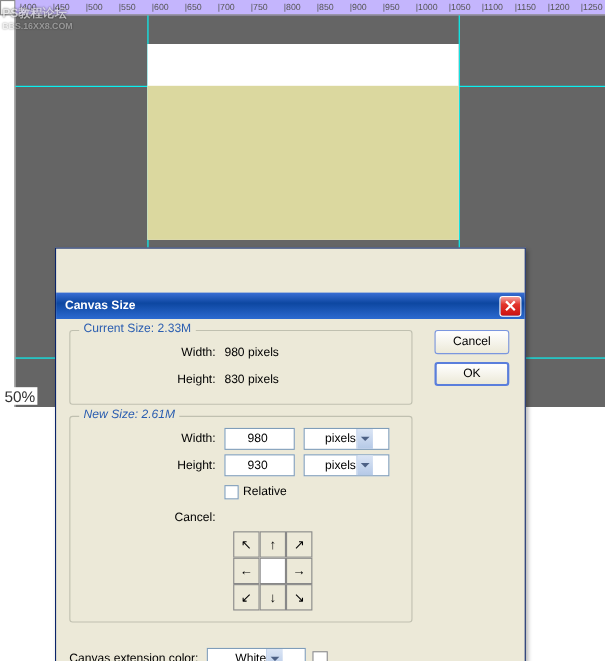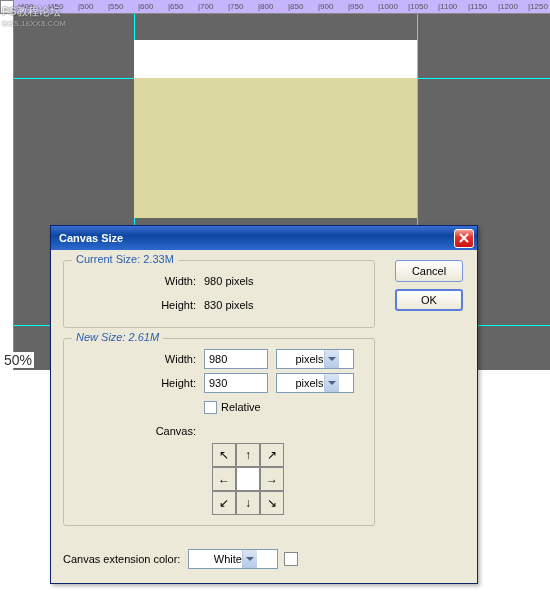--- a/index.html
+++ b/index.html
@@ -12,37 +12,37 @@
 .ruler-tick { position: absolute; top: 2px; font-size: 8px; color: #555; }
 .guide-v { position: absolute; top: 14px; bottom: 0; width: 1px; background: #00ffff; }
 .guide-h { position: absolute; left: 14px; right: 0; height: 1px; background: #00ffff; }
 .canvas-white { position: absolute; top: 40px; left: 134px; width: 283px; height: 178px; background: #fff; }
 .canvas-yellow { position: absolute; top: 78px; left: 134px; width: 283px; height: 140px; background: #dbd89f; }
 .zoom-ind { position: absolute; left: 2px; bottom: 0; font-size: 14px; color: #333; background: #fff; padding: 0 2px; }
 .watermark { position: absolute; top: 2px; left: 0; color: #ddd; font-size: 10px; font-weight: bold; text-shadow: 0 0 2px #000; opacity: 0.7; padding: 2px; }
 .watermark-sub { font-size: 8px; opacity: 0.6; }
 
 .dialog { position: absolute; top: 225px; left: 50px; width: 428px; background: #ece9d8; border: 1px solid #0a246a; box-shadow: 2px 2px 4px rgba(0,0,0,.3); }
-.titlebar { height: 24px; background: linear-gradient(#3a6fd5, #0d47a1 40%, #2c6ad0); display: flex; align-items: center; padding: 0 3px 0 8px; }
+.titlebar { height: 24px; background: linear-gradient(#3a6fd5, #0d47a1 40%, #2c6ad0); display: flex; align-items: center; padding: 0 3px 0 8px; margin-top: 40px; }
 .titlebar-text { color: #fff; font-weight: bold; flex: 1; }
 .close-btn { width: 20px; height: 19px; background: linear-gradient(#f5a3a0, #e2362c 40%, #c11); border: 1px solid #fff; border-radius: 3px; display: flex; align-items: center; justify-content: center; }
 .close-btn svg { width: 10px; height: 10px; }
 
 .dialog-body { padding: 10px 12px 14px 12px; position: relative; }
 .btns { position: absolute; top: 10px; right: 14px; display: flex; flex-direction: column; gap: 7px; }
 .btn { width: 68px; height: 22px; background: linear-gradient(#fff,#ece9d8); border: 1px solid #7a96df; border-radius: 3px; cursor: pointer; font-size: 11px; }
 .btn.default { border: 2px solid #5a7edc; }
 
 .fieldset { border: 1px solid #c0c0b0; border-radius: 3px; margin-bottom: 10px; padding: 8px 10px 10px 10px; position: relative; margin-right: 90px; }
 .fieldset .legend { position: absolute; top: -8px; left: 8px; background: #ece9d8; padding: 0 4px; color: #2a5db0; }
 .fieldset.new .legend { color: #2a5db0; font-style: italic; }
 .row { display: flex; align-items: center; height: 24px; }
 .lbl { width: 130px; text-align: right; padding-right: 8px; }
 .val { }
-.input { width: 64px; height: 20px; border: 1px solid #7f9db9; padding: 0 4px; background: #fff; }
+.input { width: 64px; height: 20px; border: 1px solid #7f9db9; padding: 0 20px; background: #fff; }
 .select { width: 78px; height: 20px; border: 1px solid #7f9db9; background: #fff; display: inline-flex; align-items: center; justify-content: center; padding-left: 4px; }
 .select .arrow { width: 15px; height: 18px; background: linear-gradient(#dbe5f5,#b5c9e7); display: flex; align-items: center; justify-content: center; border-left: 1px solid #b5c9e7; }
 .select .arrow::after { content: ""; border: 4px solid transparent; border-top-color: #4d6185; margin-top: 3px; }
 .cb { width: 13px; height: 13px; border: 1px solid #7f9db9; background: #fff; display: inline-block; vertical-align: middle; }
 .anchor { display: grid; grid-template-columns: repeat(3, 24px); grid-template-rows: repeat(3,24px); gap: 0; margin-left: 138px; }
 .anchor-cell { border: 1px solid #888; background: #ece9d8; display: flex; align-items: center; justify-content: center; }
 .anchor-cell.sel { background: #fff; }
 .arrw { font-size: 12px; line-height: 1; }
 
 .ext-row { display: flex; align-items: center; margin-top: 23px; }
@@ -136,21 +136,21 @@
           <span>pixels</span>
           <span class="arrow"></span>
         </div>
       </div>
       <div class="row">
         <div class="lbl"></div>
         <span class="cb"></span>
         <span style="padding-left:4px">Relative</span>
       </div>
       <div class="row">
-        <div class="lbl">Canvas:</div>
+        <div class="lbl">Cancel:</div>
       </div>
       <div class="anchor">
         <div class="anchor-cell">
             <span class="arrw">↖</span>
           </div>
         <div class="anchor-cell">
             <span class="arrw">↑</span>
           </div>
         <div class="anchor-cell">
             <span class="arrw">↗</span>

